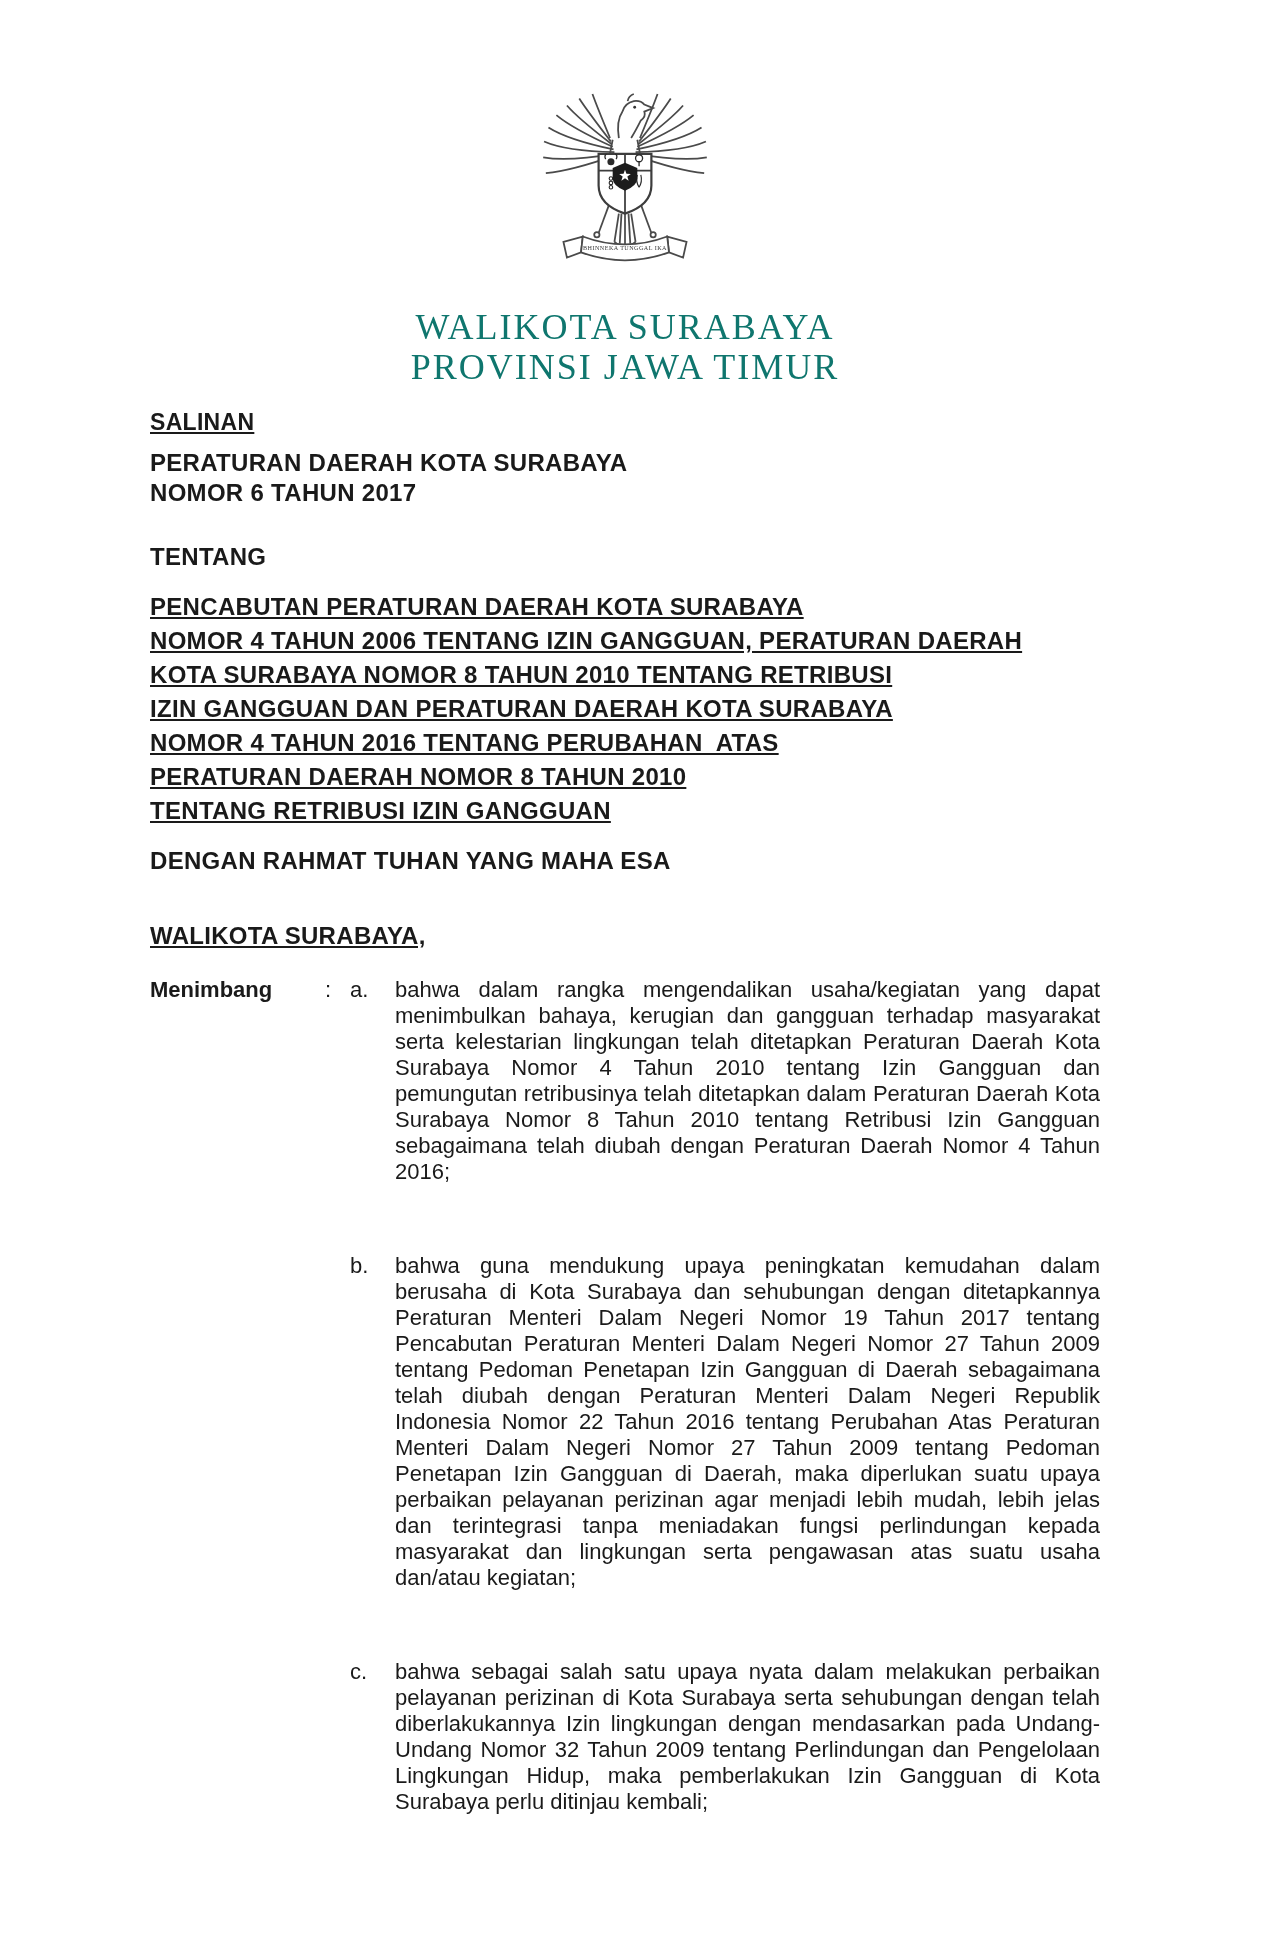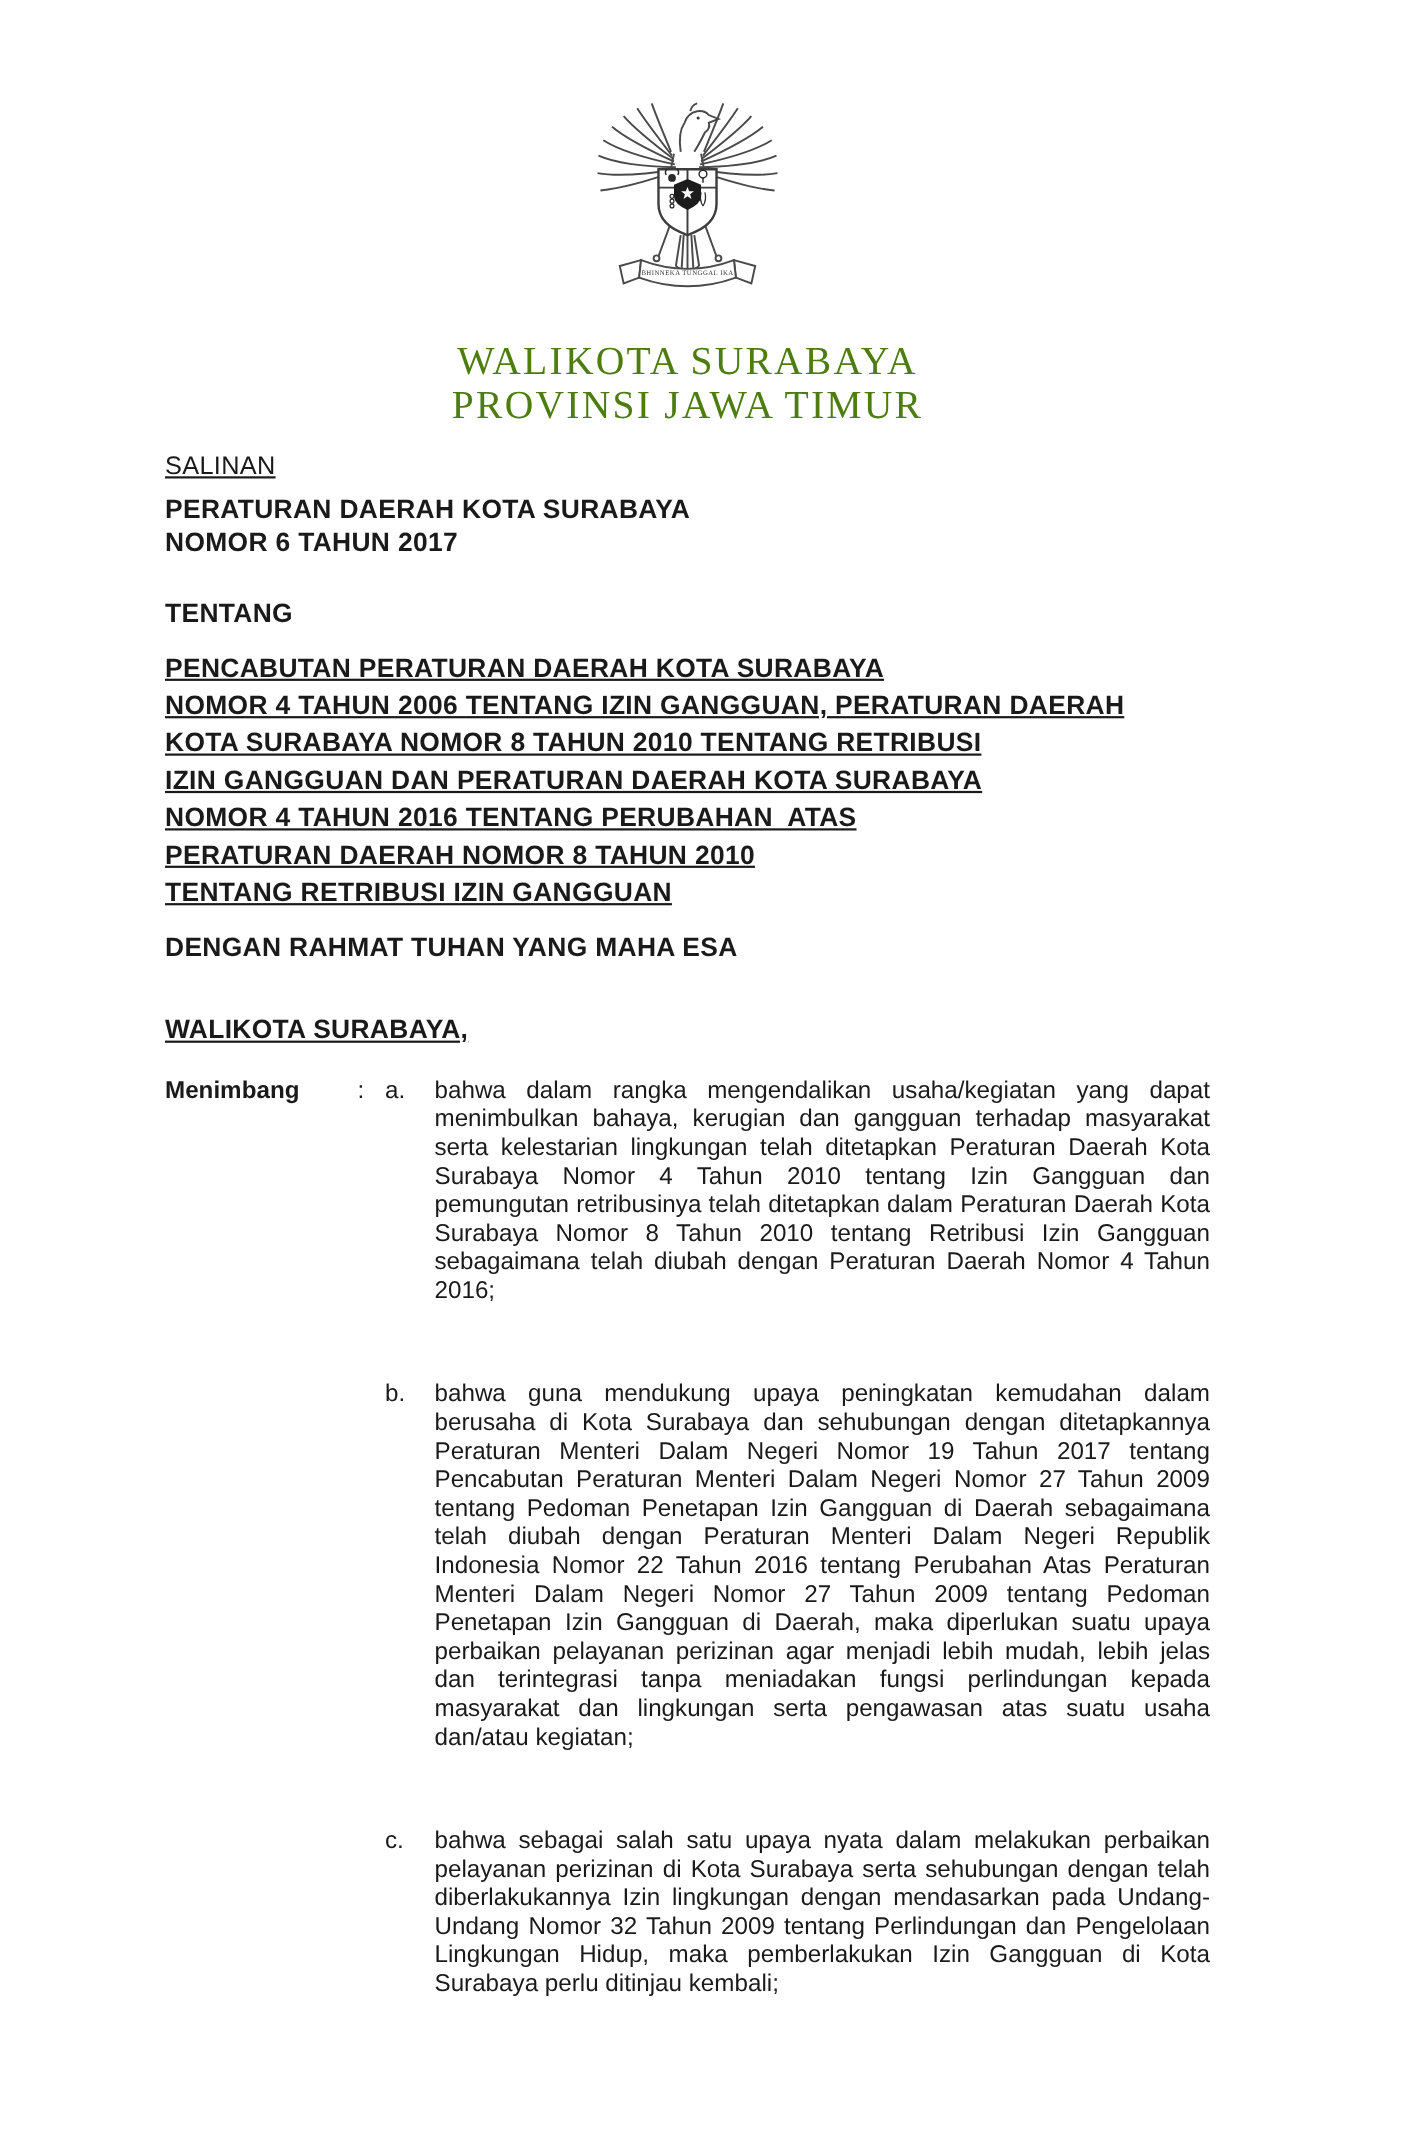--- a/index.html
+++ b/index.html
@@ -12,26 +12,26 @@
     font-family:"Liberation Sans", sans-serif;
     overflow:hidden;
     box-sizing:border-box;
     padding:87px 175px 0 150px;
   }
   .emblem-wrap{text-align:center;margin:0 0 26px 0;}
   .serif-title{
     font-family:"Liberation Serif", serif;
     font-size:36px;line-height:40px;
     text-align:center;letter-spacing:2px;
-    color:#4d7c0f;
+    color:#0f766e;
   }
   .salinan{
     display:inline-block;
     margin-top:22px;
-    font-size:23px;font-weight:normal;
+    font-size:23px;font-weight:bold;
     text-decoration:underline;
     letter-spacing:0.3px;
   }
   .h-bold{
     font-weight:bold;text-align:left;
     font-size:24px;line-height:30px;letter-spacing:0.3px;
   }
   .reg-heading{margin-top:12px;}
   .tentang{margin-top:34px;}
   .subject{margin-top:18px;text-decoration:underline;}

